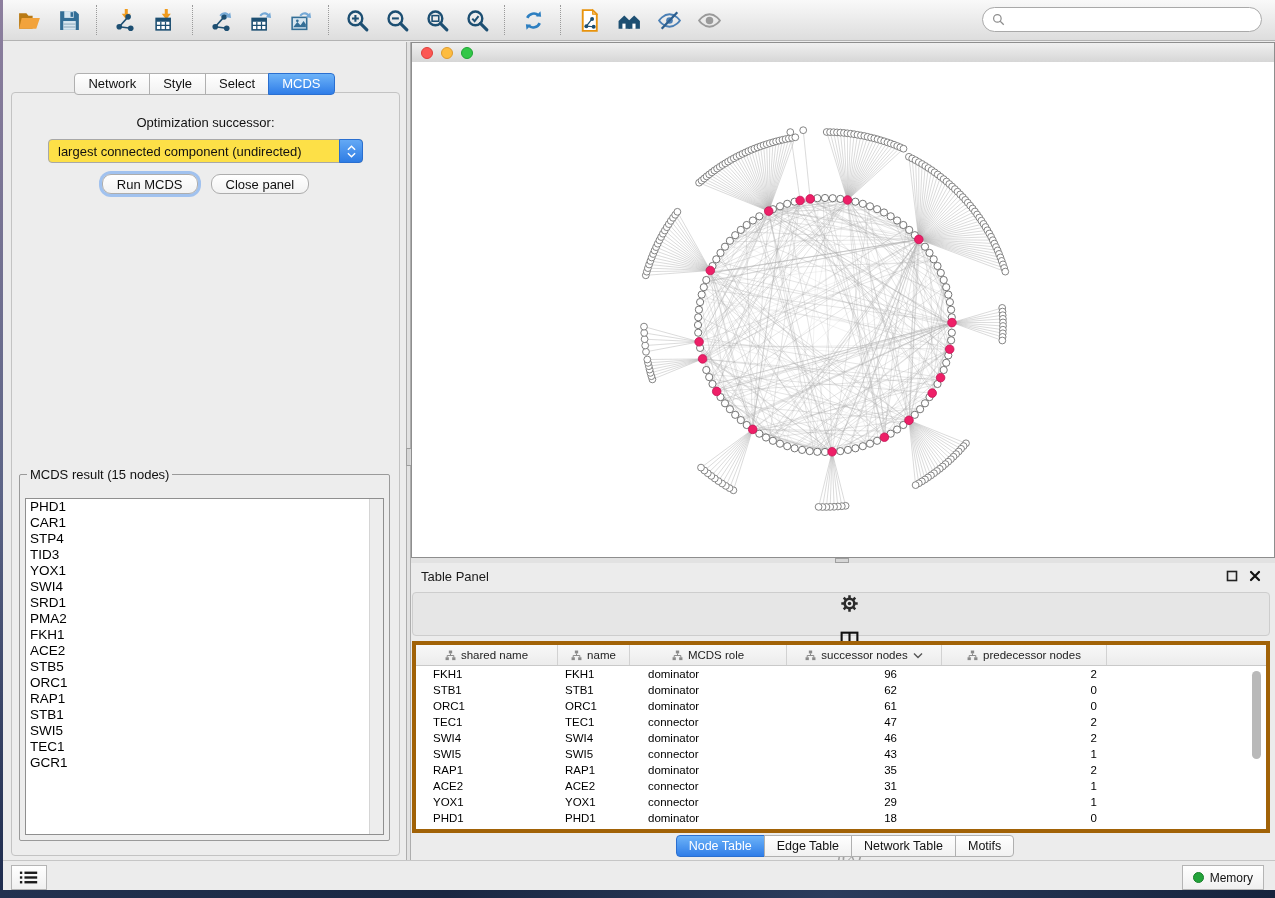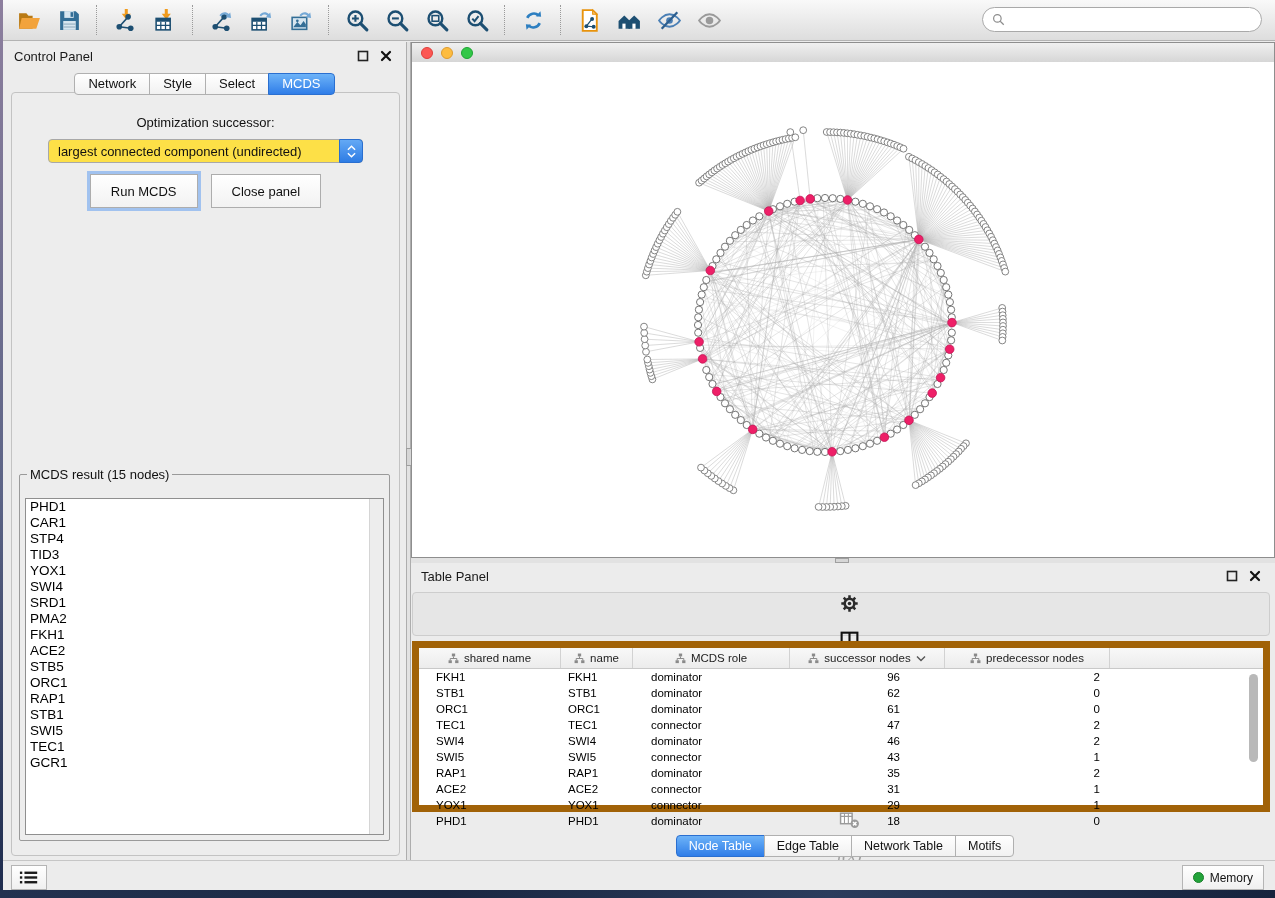--- a/index.html
+++ b/index.html
@@ -37,22 +37,22 @@
   .cp-body{position:absolute;left:8px;right:6px;top:50px;bottom:4px;background:#ededed;
     border:1px solid #c3c3c3;border-radius:4px;}
   .opt-label{margin-top:22px;text-align:center;font-size:13px;color:#111;}
   .dropdown{position:relative;margin:9px auto 0 auto;width:315px;height:24px;background:#fde047;
     border:1px solid #a8a8a8;border-radius:4px;box-sizing:border-box;display:flex;align-items:center;}
   .dropdown .val{font-size:13px;padding-left:9px;color:#111;}
   .dd-step{position:absolute;right:-1px;top:-1px;bottom:-1px;width:22px;border-radius:0 4px 4px 0;
     background:linear-gradient(#64a9f5,#2e7ce4);border:1px solid #2a6fd0;display:flex;flex-direction:column;
     align-items:center;justify-content:center;gap:1px;}
   .btn-row{display:flex;justify-content:center;gap:13px;margin-top:11px;}
-  .mac-btn{height:34px;padding:0 20px;font-size:13px;color:#111;background:linear-gradient(#ffffff,#f2f2f2);
-    border:1px solid #adadad;border-radius:0;font-family:"Liberation Sans",sans-serif;}
+  .mac-btn{height:20px;padding:0 14px;font-size:13px;color:#111;background:linear-gradient(#ffffff,#f2f2f2);
+    border:1px solid #adadad;border-radius:9px;font-family:"Liberation Sans",sans-serif;}
   .mac-btn.focused{box-shadow:0 0 0 3px rgba(110,165,240,.6);}
   .mcds-group{position:absolute;left:7px;right:9px;top:374px;bottom:14px;border:1px solid #9a9a9a;
     border-radius:2px;margin:0;padding:0 4px 4px 4px;}
   .mcds-group legend{font-size:13px;color:#111;padding:0 3px;margin-left:3px;}
   .mcds-list{position:absolute;left:5px;right:5px;top:16px;bottom:5px;background:#fff;
     border:1px solid #8f8f8f;overflow:hidden;}
   .mcds-scroll{position:absolute;right:0;top:0;bottom:0;width:13px;background:#ededed;border-left:1px solid #d5d5d5;}
   .mcds-item{font-size:13.5px;color:#000;line-height:16px;padding-left:4px;}
 
   
@@ -77,21 +77,21 @@
   .net-canvas svg{position:absolute;left:0;top:0;}
 
   
   .table-panel{position:absolute;left:408px;top:563px;width:864px;height:297px;background:#ececec;}
   .tp-title{position:absolute;left:10px;top:6px;font-size:13px;color:#1a1a1a;}
   .tp-toolbar{position:absolute;left:1px;top:29px;width:858px;height:44px;background:#e6e6e6;
     border:1px solid #cdcdcd;border-radius:4px;display:flex;align-items:center;gap:15px;padding-left:17px;box-sizing:border-box;flex-direction:column;}
   .tp-icon{width:24px;height:24px;display:flex;align-items:center;justify-content:center;}
   .tp-icon svg{width:21px;height:21px;}
   .fx{font-family:"Liberation Serif",serif;font-style:italic;font-size:18px;color:#a0a0a0;}
-  .tp-table{position:absolute;left:1px;top:78px;width:858px;height:171px;background:#fff;border:7px solid #a16207;box-sizing:border-box;}
+  .tp-table{position:absolute;left:1px;top:78px;width:858px;height:192px;background:#fff;border:4px solid #a16207;box-sizing:border-box;}
   .thead{display:grid;grid-template-columns:142px 72px 157px 155px 165px 1fr;height:20px;
     background:linear-gradient(#f8f8f8,#ececec);border-bottom:1px solid #c9c9c9;}
   .th{display:flex;align-items:center;justify-content:center;gap:5px;font-size:11.5px;color:#222;
     border-right:1px solid #d2d2d2;overflow:hidden;white-space:nowrap;}
   .th:last-child{border-right:none;}
   .tbody .tr{display:grid;grid-template-columns:142px 72px 157px 155px 165px 1fr;height:16px;}
   .td{font-size:11.5px;color:#000;white-space:nowrap;overflow:hidden;line-height:16px;}
   .td.c0{padding-left:17px;} .td.c1{padding-left:7px;} .td.c2{padding-left:18px;}
   .td.c3{text-align:right;padding-right:45px;} .td.c4{text-align:right;padding-right:10px;}
   .tp-scroll{position:absolute;right:5px;top:26px;width:9px;height:88px;background:#b9b9b9;border-radius:5px;}
@@ -269,35 +269,20 @@
     <div class="searchbox">
       <svg viewBox="0 0 20 20">
           <circle cx="8.5" cy="8.5" r="5" fill="none" stroke="#8c8c8c" stroke-width="1.6"></circle>
           <path d="M12.3 12.3L17 17" stroke="#8c8c8c" stroke-width="1.6"></path>
         </svg>
       <input type="text" placeholder="" style="">
     </div>
   </div>
 
   <div class="control-panel">
-    <div class="cp-header">
-      <span class="cp-title">Control Panel</span>
-      <span class="panel-btns">
-        <span class="pbtn">
-            <svg viewBox="0 0 12 12" width="12" height="12">
-              <rect x="1.5" y="1.5" width="9" height="9" fill="none" stroke="#222" stroke-width="1.6"></rect>
-            </svg>
-          </span>
-        <span class="pbtn">
-            <svg viewBox="0 0 12 12" width="12" height="12">
-              <path d="M2 2l8 8M10 2l-8 8" stroke="#111" stroke-width="2.2" stroke-linecap="round"></path>
-            </svg>
-          </span>
-      </span>
-    </div>
     <div class="cp-tabs" id="cp-tabs">
         <div class="tab">Network</div>
         <div class="tab">Style</div>
         <div class="tab">Select</div>
         <div class="tab active">MCDS</div>
       </div>
     <div class="cp-body">
       <div class="opt-label">Optimization successor:</div>
       <div class="dropdown">
         <span class="val">largest connected component (undirected)</span>

